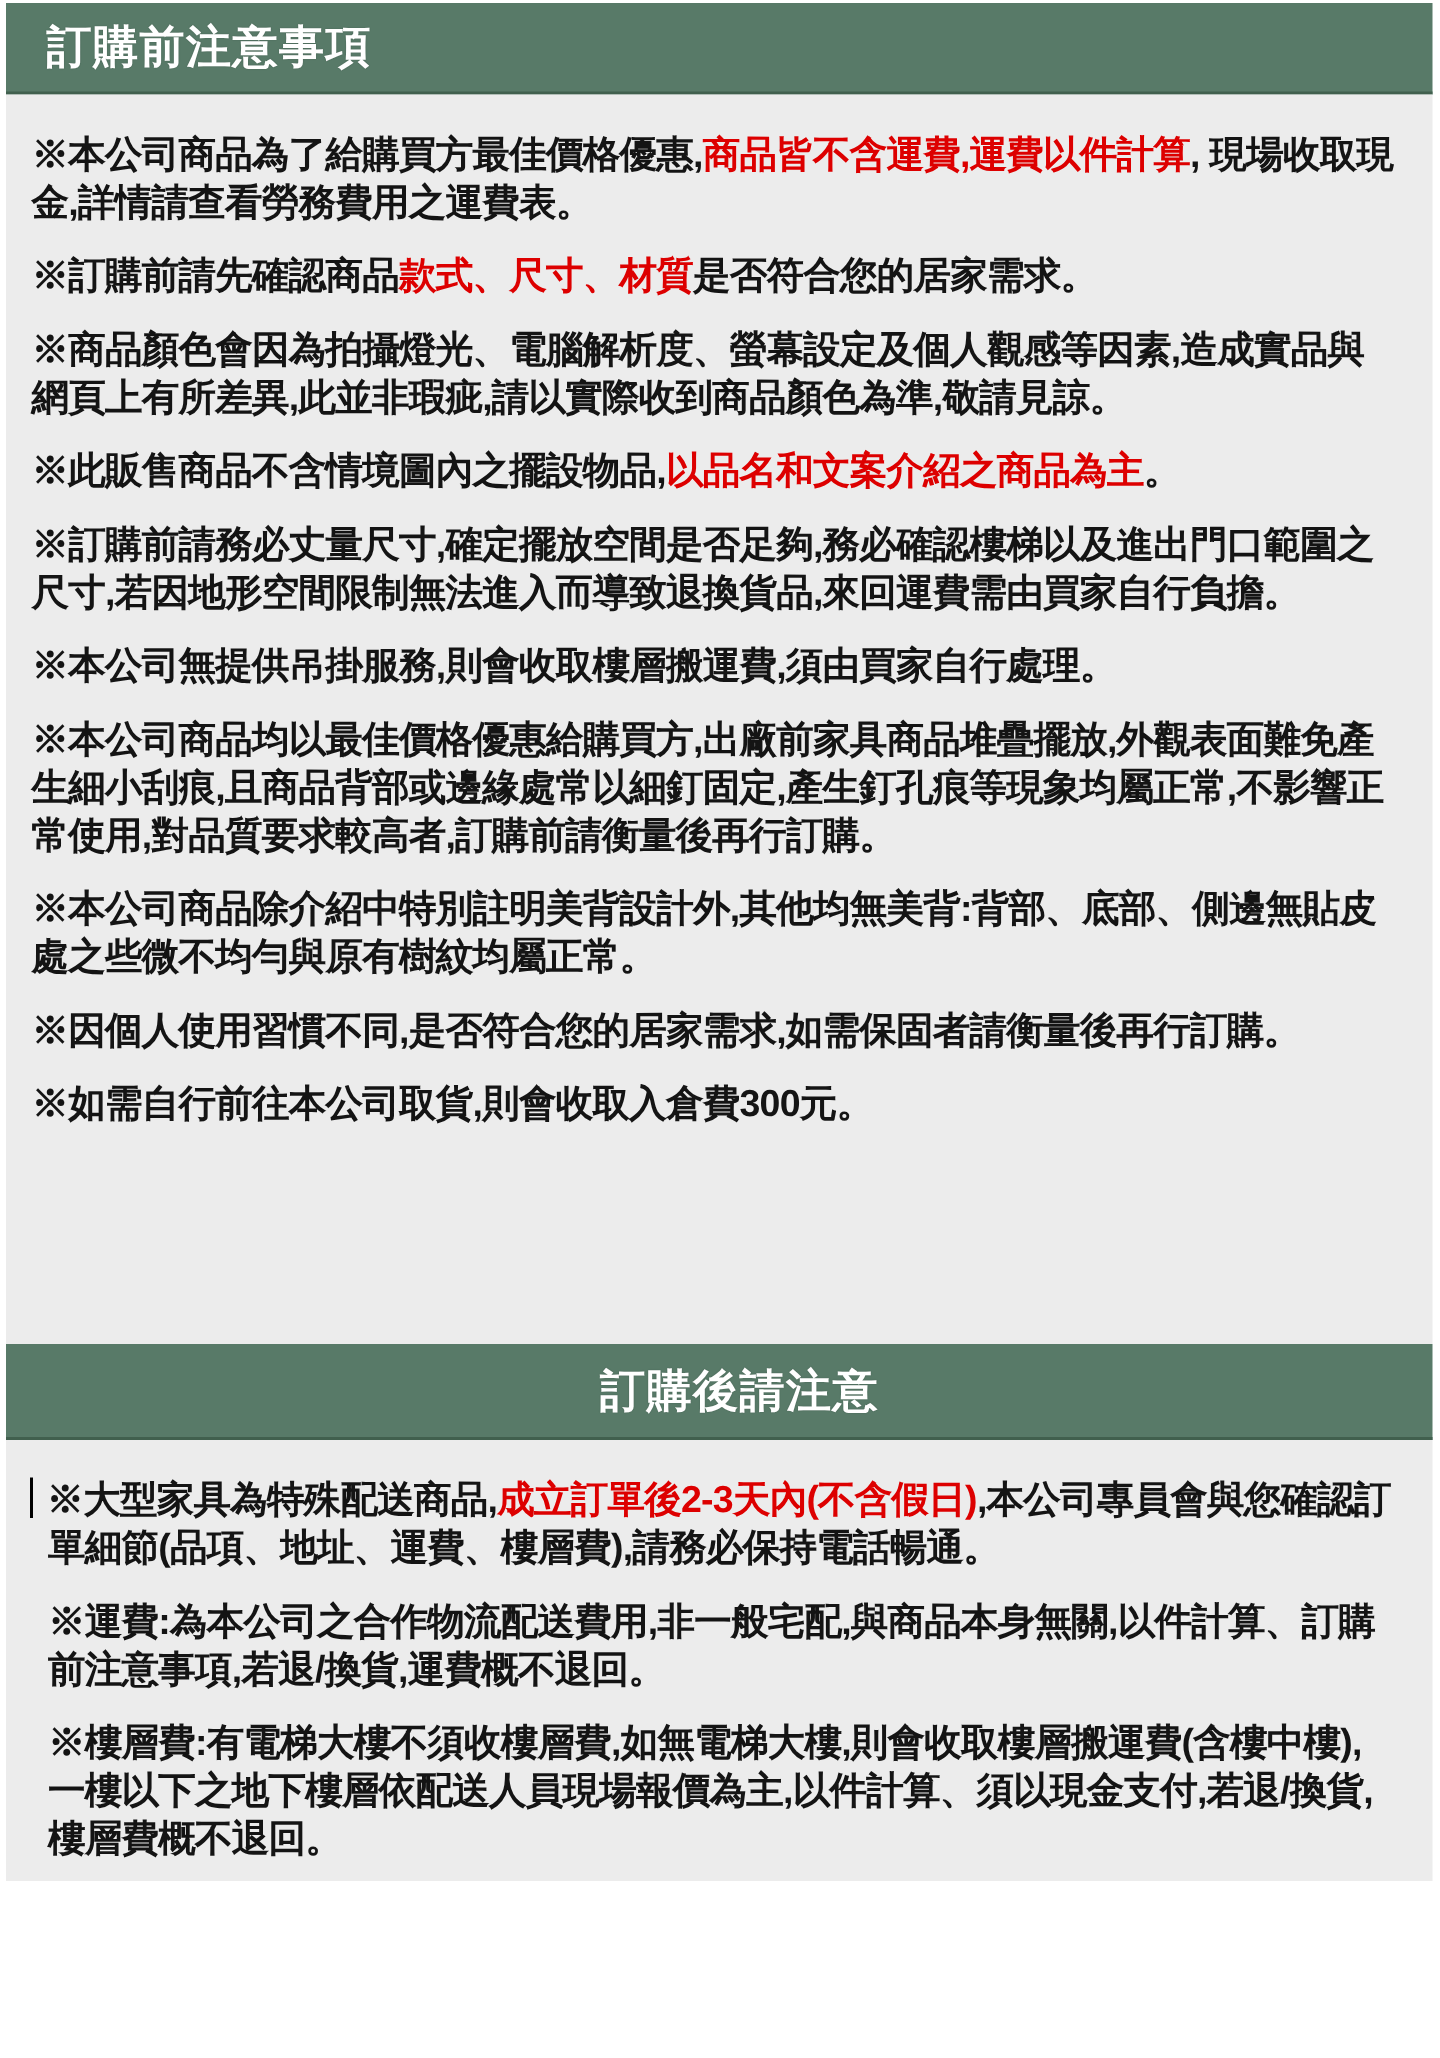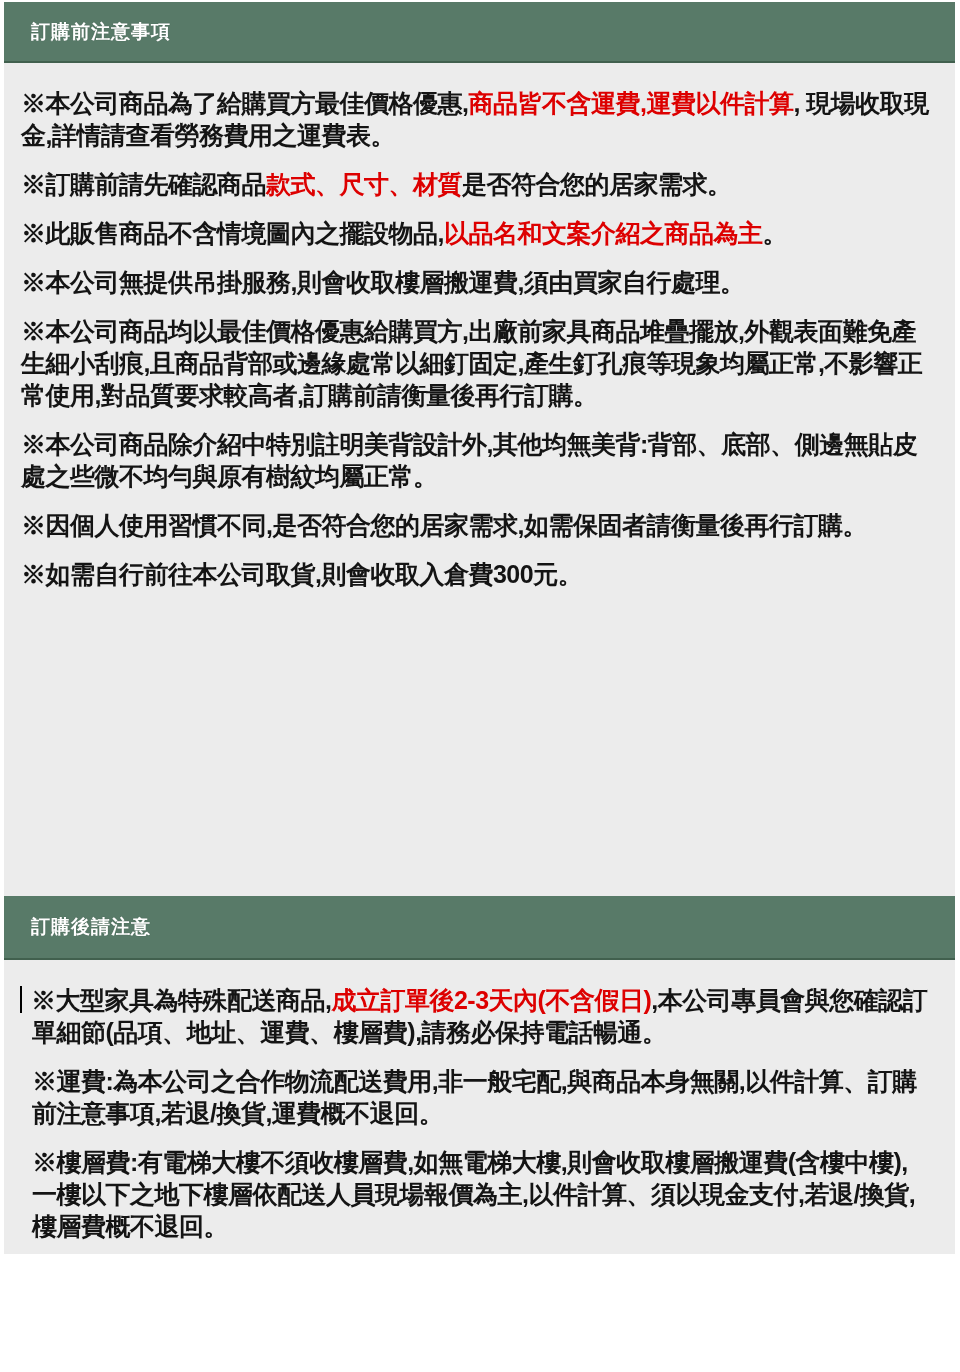--- a/index.html
+++ b/index.html
@@ -19,25 +19,25 @@
   }
   .section-bar {
     box-sizing: border-box;
     background: #587a68;
     border-bottom: 2px solid #41604e;
     display: flex;
     align-items: center;
     padding-left: 27px;
   }
   .bar-1 { height: 61px; }
-  .bar-2 { height: 64px; }
+  .bar-2 { height: 64px; justify-content: center; }
   .section-bar h1 {
     margin: 0;
     color: #ffffff;
-    font-size: 19px;
+    font-size: 30px;
     font-weight: 700;
     letter-spacing: 1px;
     text-shadow: 0 0 1px rgba(0,0,0,0.25);
   }
   .section-body {
     box-sizing: border-box;
     background: #ececec;
     padding: 24px 26px 10px 28px;
     overflow: hidden;
   }
@@ -68,21 +68,23 @@
 
 <div class="page">
 
   <section>
     <header class="section-bar bar-1">
       <h1>訂購前注意事項</h1>
     </header>
     <div class="section-body body-1">
         <p class="notice"><span>※本公司商品為了給購買方最佳價格優惠,</span><span class="red">商品皆不含運費,運費以件計算</span><span>, 現場收取現金,詳情請查看勞務費用之運費表。</span></p>
         <p class="notice"><span>※訂購前請先確認商品</span><span class="red">款式、尺寸、材質</span><span>是否符合您的居家需求。</span></p>
+        <p class="notice"><span>※商品顏色會因為拍攝燈光、電腦解析度、螢幕設定及個人觀感等因素,造成實品與網頁上有所差異,此並非瑕疵,請以實際收到商品顏色為準,敬請見諒。</span></p>
         <p class="notice"><span>※此販售商品不含情境圖內之擺設物品,</span><span class="red">以品名和文案介紹之商品為主</span><span>。</span></p>
+        <p class="notice"><span>※訂購前請務必丈量尺寸,確定擺放空間是否足夠,務必確認樓梯以及進出門口範圍之尺寸,若因地形空間限制無法進入而導致退換貨品,來回運費需由買家自行負擔。</span></p>
         <p class="notice"><span>※本公司無提供吊掛服務,則會收取樓層搬運費,須由買家自行處理。</span></p>
         <p class="notice"><span>※本公司商品均以最佳價格優惠給購買方,出廠前家具商品堆疊擺放,外觀表面難免產生細小刮痕,且商品背部或邊緣處常以細釘固定,產生釘孔痕等現象均屬正常,不影響正常使用,對品質要求較高者,訂購前請衡量後再行訂購。</span></p>
         <p class="notice"><span>※本公司商品除介紹中特別註明美背設計外,其他均無美背:背部、底部、側邊無貼皮處之些微不均勻與原有樹紋均屬正常。</span></p>
         <p class="notice"><span>※因個人使用習慣不同,是否符合您的居家需求,如需保固者請衡量後再行訂購。</span></p>
         <p class="notice"><span>※如需自行前往本公司取貨,則會收取入倉費300元。</span></p>
       </div>
   </section>
 
   <section>
     <header class="section-bar bar-2">

